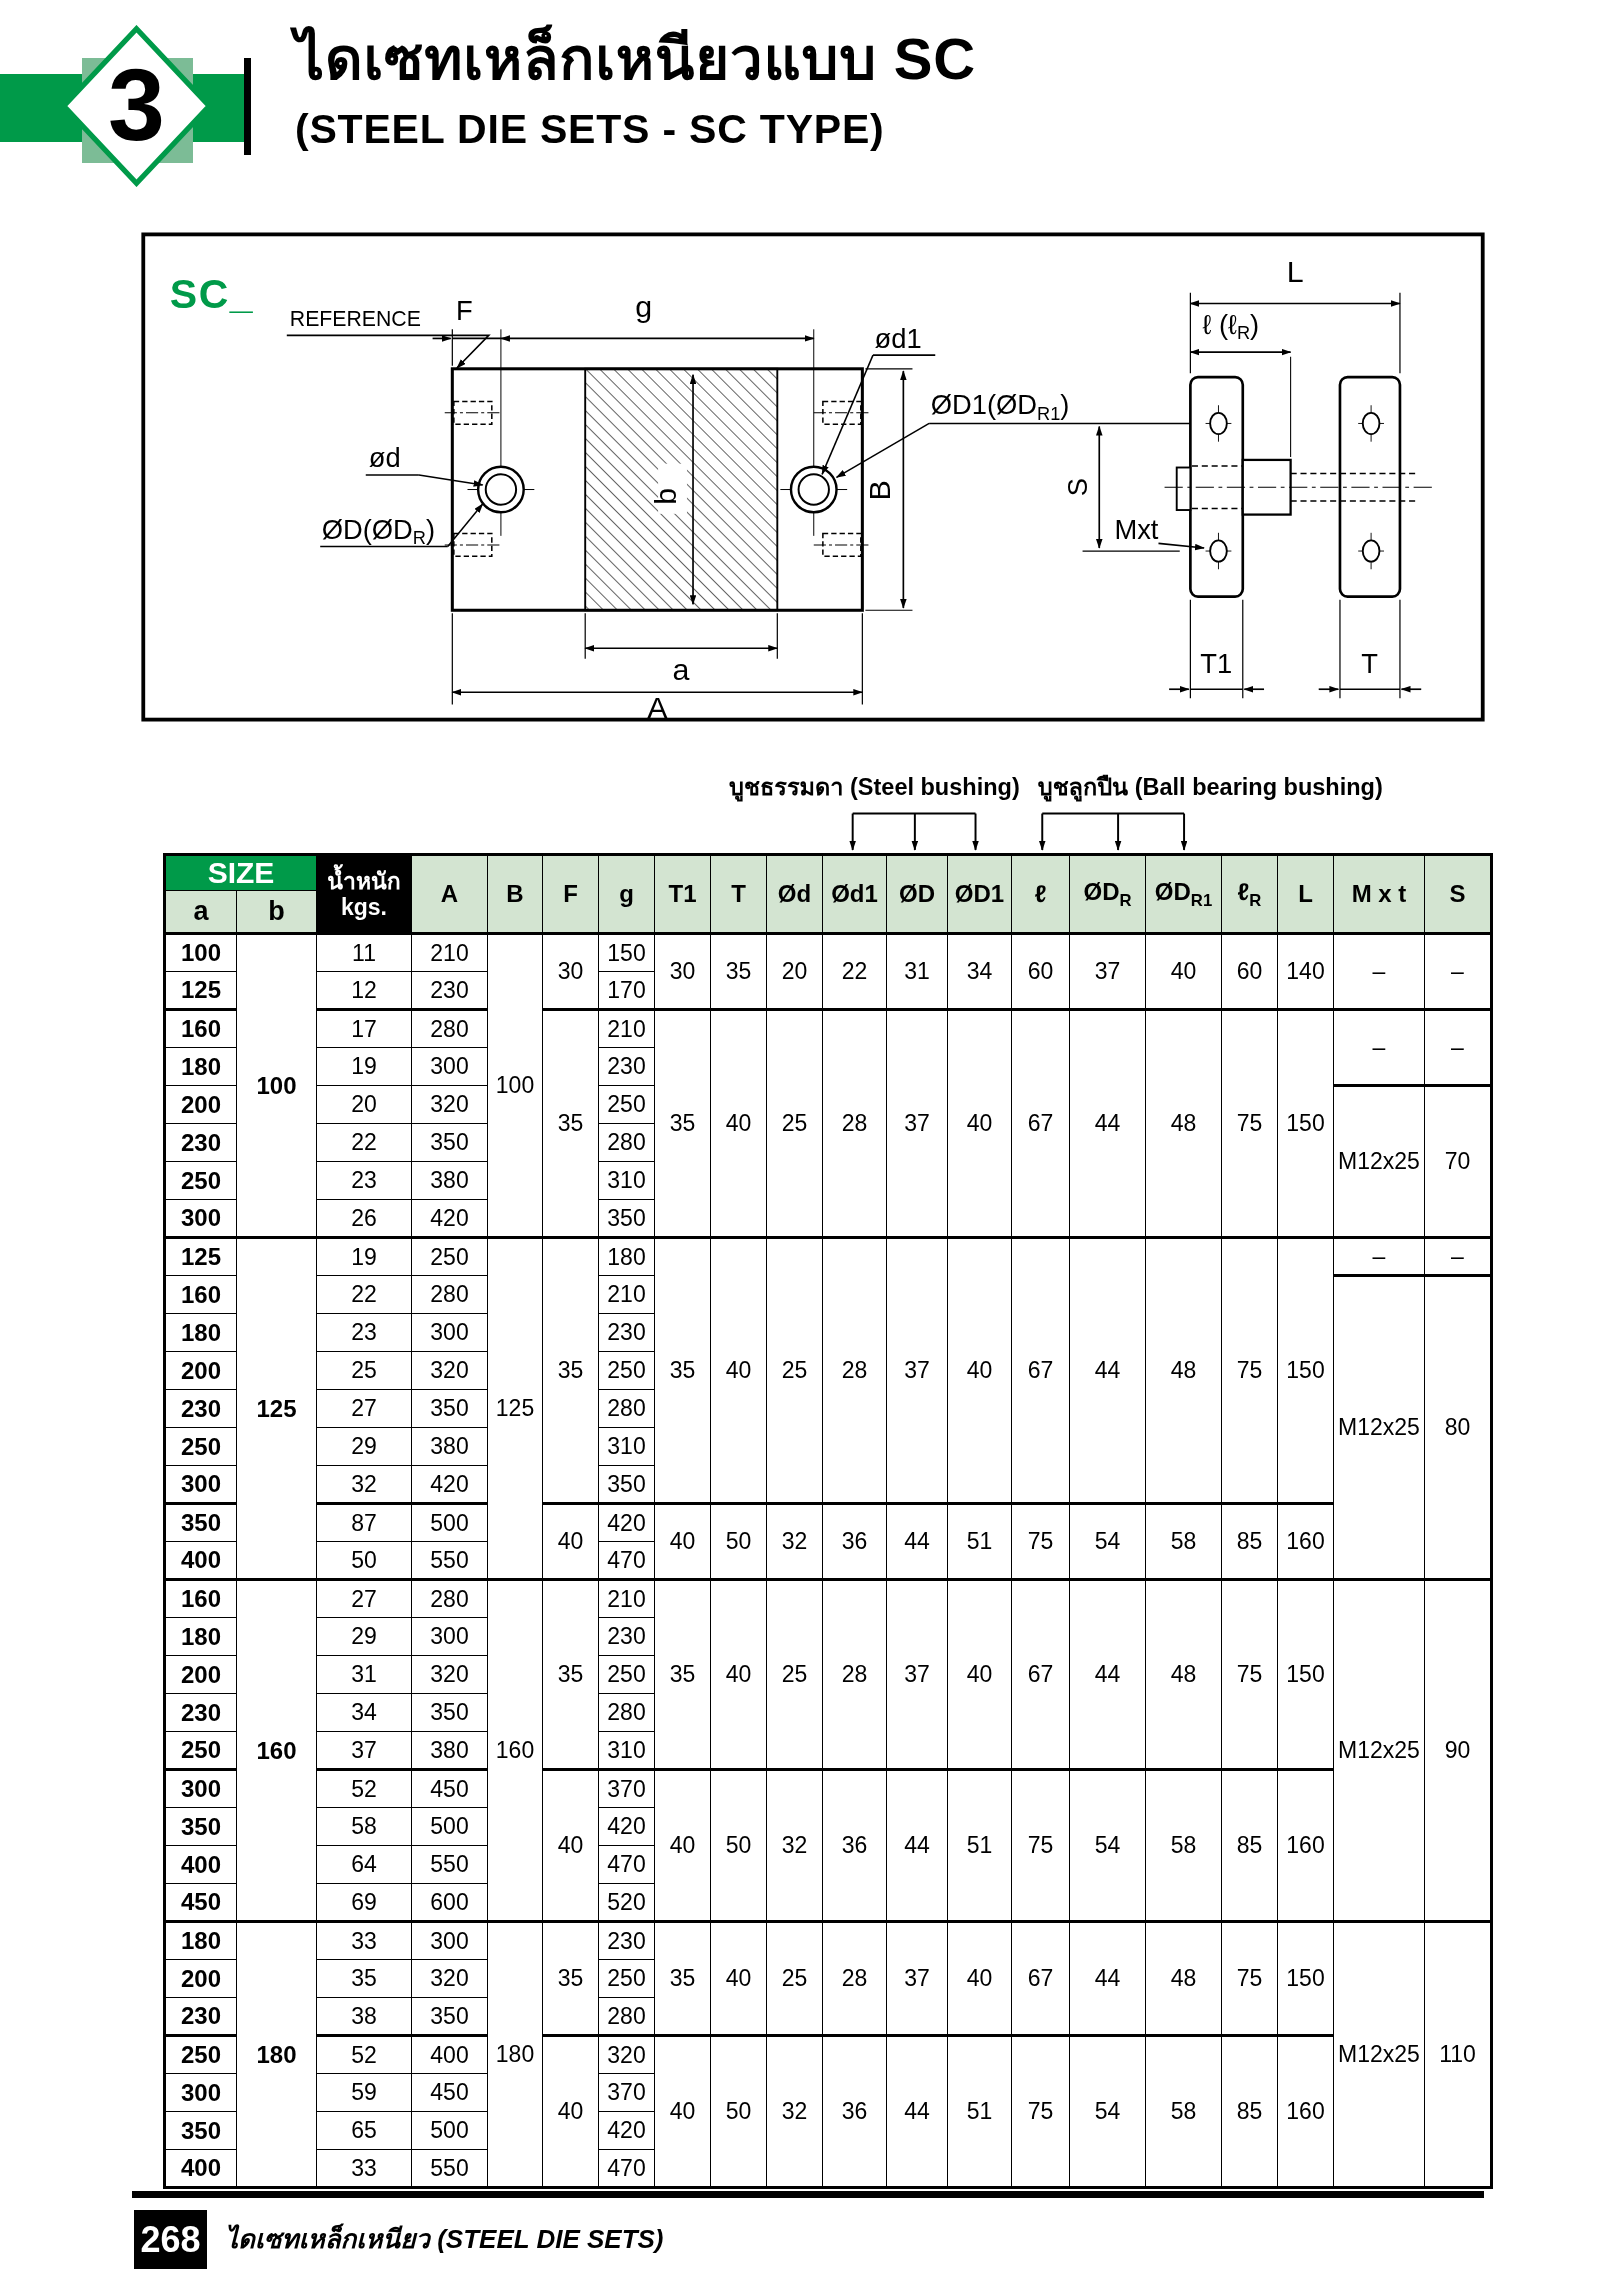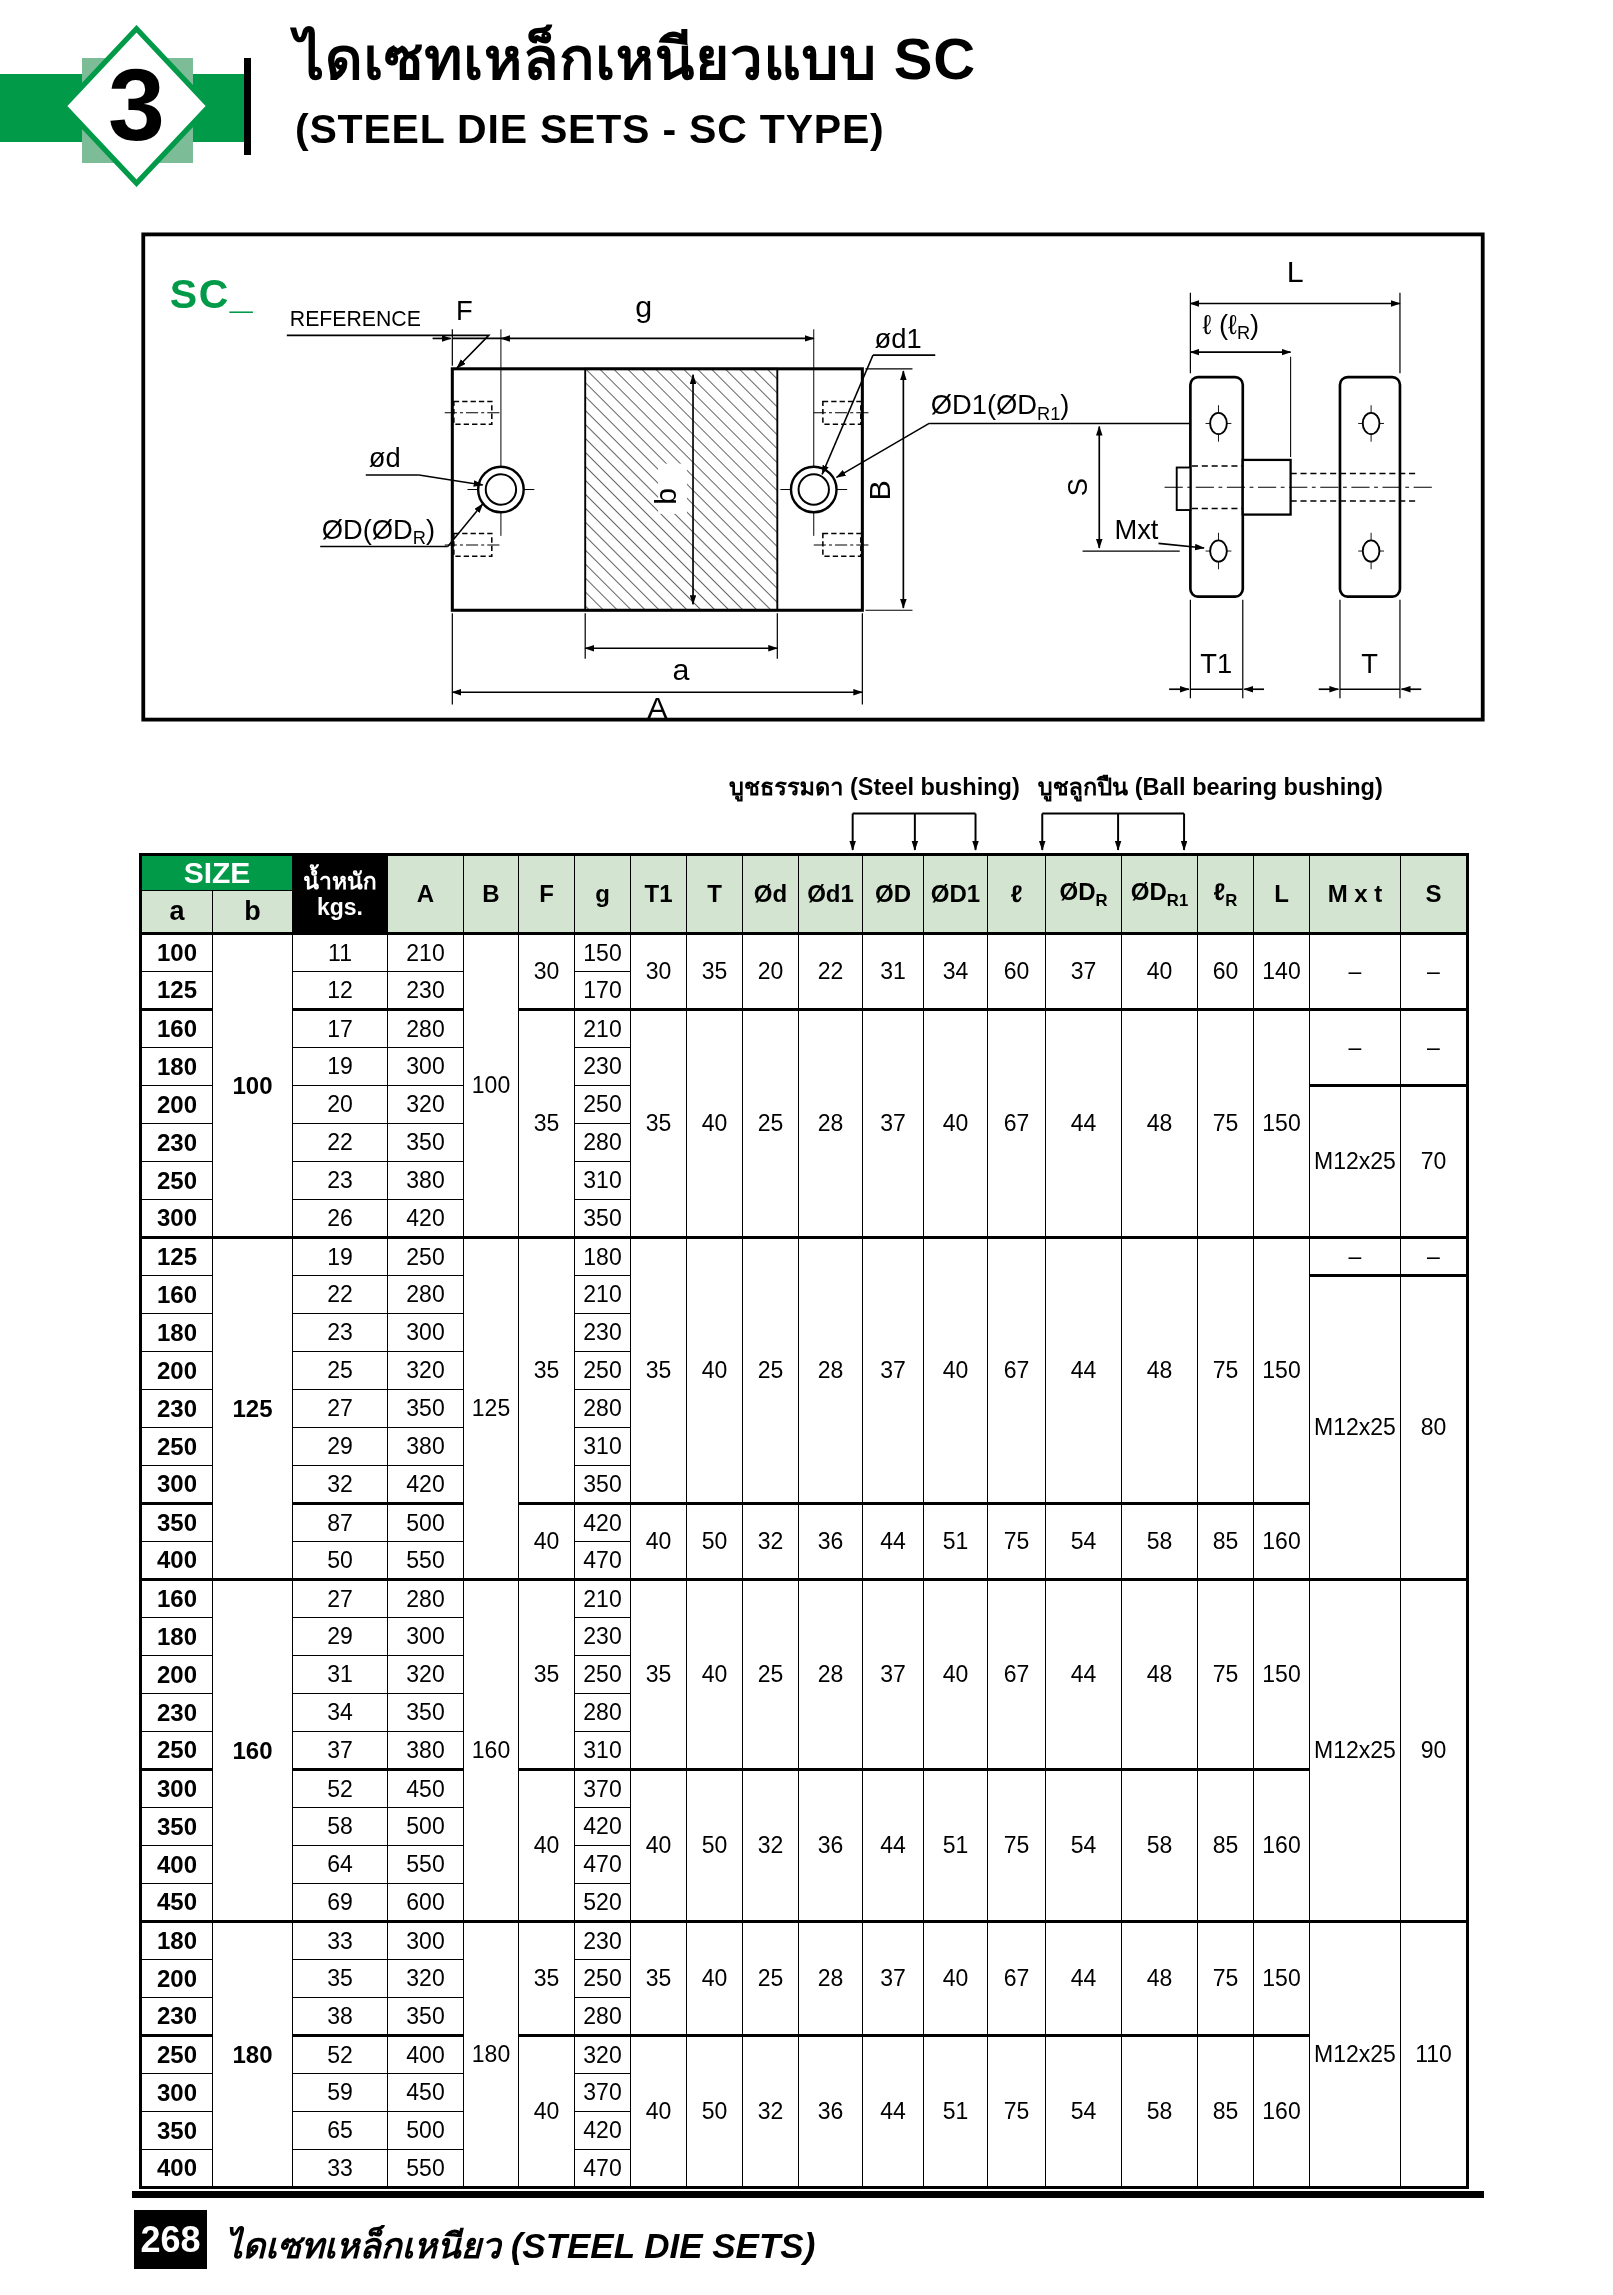--- a/index.html
+++ b/index.html
@@ -29,21 +29,21 @@
   .sc-label { font-size:54px; font-weight:bold; fill:#009a49; letter-spacing:2px; }
   .ref-label { font-size:28px; }
   .svgsub { font-size:24px; }
 
   
   .annot-wrap { position:absolute; left:719px; top:765px; }
   .annot-txt { font-size:31px; font-weight:bold; }
 
   
   .table-wrap { position:absolute; left:139px; top:853px; }
-  table.spec-table { border-collapse:collapse; table-layout:fixed; border:3.8px solid #000; background:#fff; }
+  table.spec-table { border-collapse:collapse; table-layout:fixed; border:3.8px solid #000; background:#fff;margin-left:24px; }
   .spec-table th, .spec-table td {
     border:1.5px solid #000; text-align:center; vertical-align:middle;
     padding:0; overflow:hidden; white-space:nowrap;
   }
   .spec-table thead tr:first-child  { height:35px; }
   .spec-table thead tr:last-child   { height:43px; }
   .spec-table tbody tr { height:38px; }
   .size-h { background:#009a49; color:#fff; font-size:30px; font-weight:bold; border-bottom-width:2.3px; }
   .ab-h   { background:#d3e4d1; font-size:27px; font-weight:bold; border-bottom-width:4.6px; }
   .wt-h   { background:#000000; color:#fff; font-size:23px; font-weight:bold; line-height:1.15; border-bottom-width:4.6px; }
@@ -53,21 +53,21 @@
   td.a-cell { font-weight:bold; font-size:24px; }
   td.b-cell { font-weight:bold; font-size:24px; }
   tr.group-start td { border-top-width:3.8px; }
   tr.block-start td { border-top-width:3.8px; }
   td.mxt-start { border-top-width:3px; }
 
   
   .footer-rule { position:absolute; left:132px; top:2191px; width:1352px; height:6.8px; background:#000; }
   .footer-box  { position:absolute; left:134px; top:2210px; width:73px; height:59px; background:#000;
                  color:#fff; font-size:36px; font-weight:bold; text-align:center; line-height:59px; }
-  .footer-text { position:absolute; left:225px; top:2218px; font-size:35px; font-weight:bold; font-style:italic; }
+  .footer-text { position:absolute; left:225px; top:2218px; font-size:26px; font-weight:bold; font-style:italic; }
 </style>
 </head>
 <body>
 
 <div id="page">
 
   <div class="logo-bar"></div>
   <div class="logo-square"></div>
   <div class="logo-vline"></div>
   <svg class="logo-diamond" width="155" height="162" viewBox="0 0 204 214">

